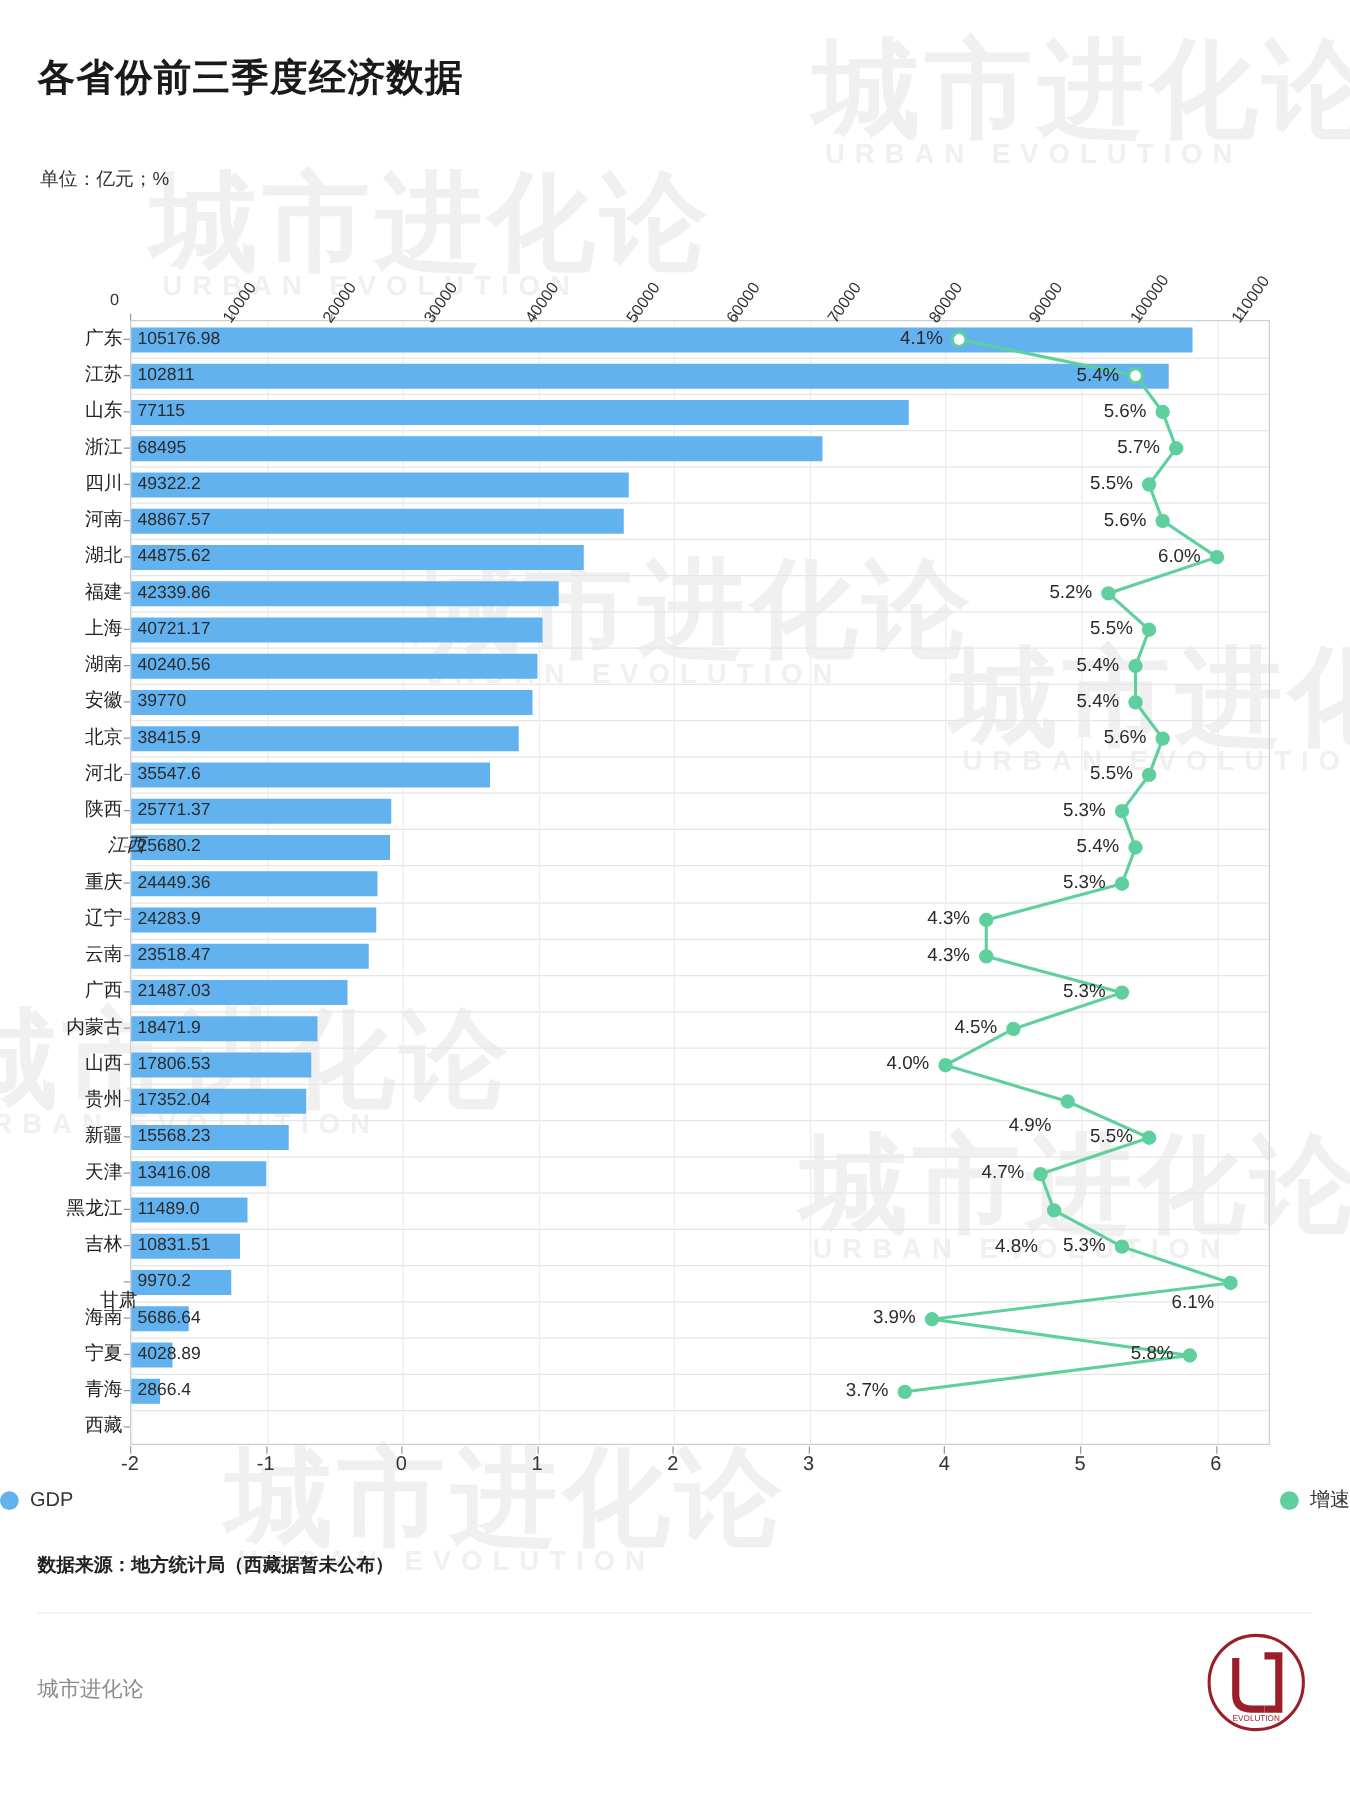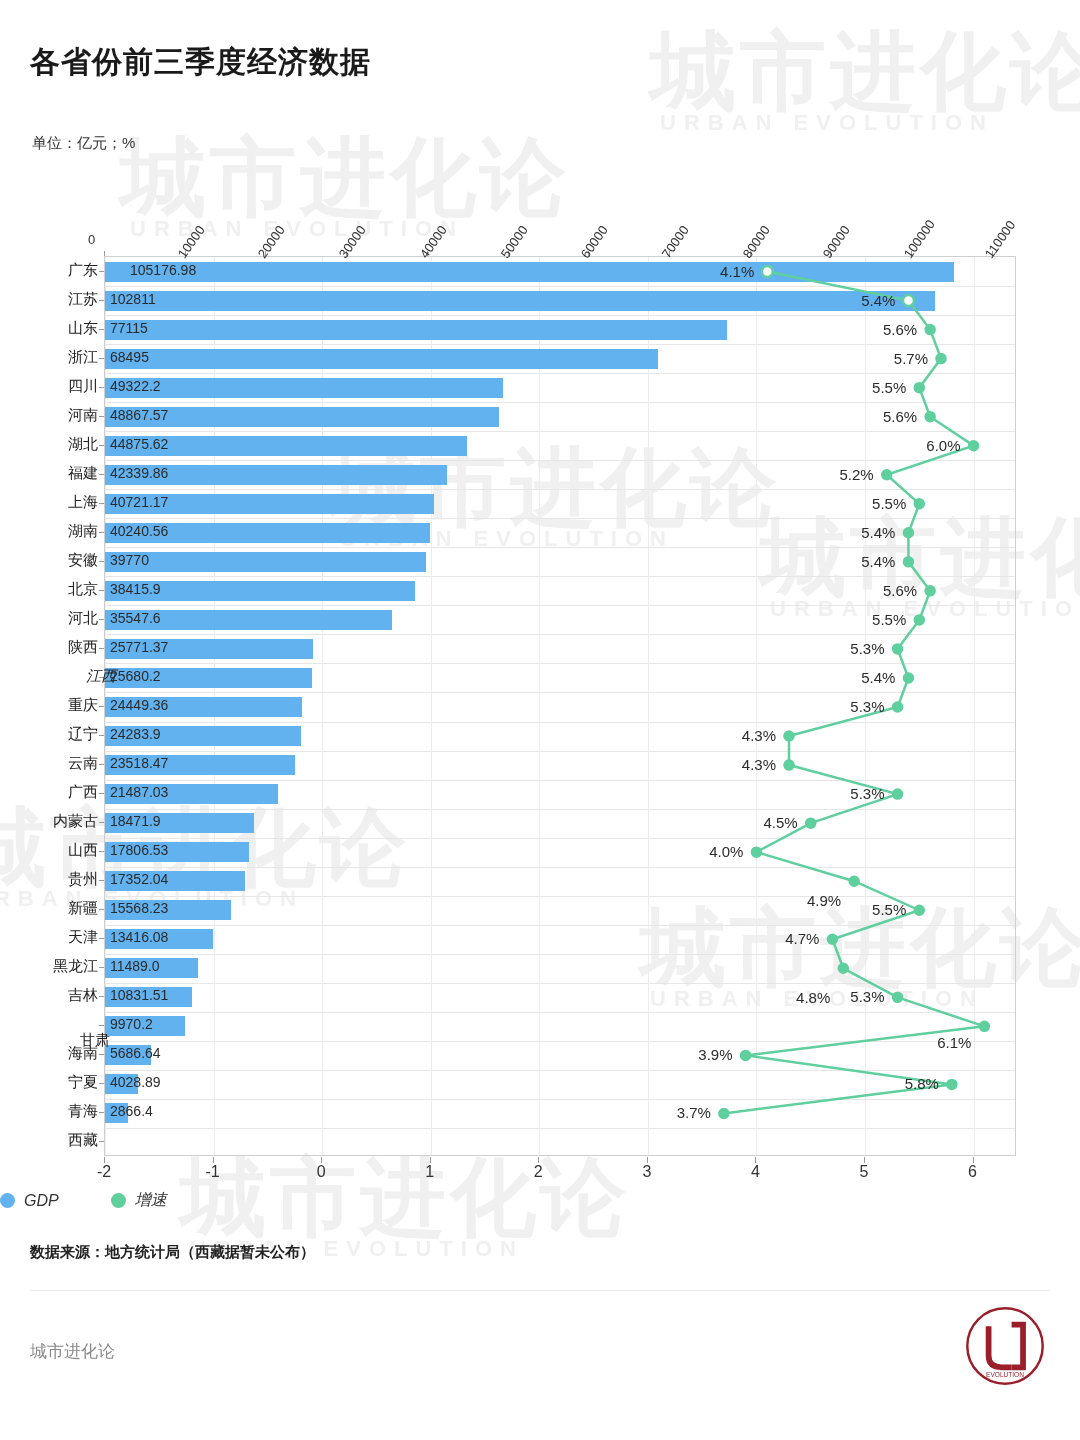--- a/index.html
+++ b/index.html
@@ -145,25 +145,24 @@
     z-index: 4;
     transform: translate(-100%, -50%);
   }
 
   
   #legend {
     position: absolute;
     left: 0; right: 0;
     top: 1190px;
     display: flex;
-    justify-content: flex-start;
+    justify-content: space-between;
     align-items: center;
     gap: 52px;
     z-index: 5;
-    font-style: italic;
   }
   .lgitem { display: flex; align-items: center; gap: 9px; }
   .lgdot { width: 15px; height: 15px; border-radius: 50%; }
   .lgtext { font-size: 16px; color: #333; }
 
   .source {
     position: absolute;
     left: 30px; top: 1243px;
     font-size: 15px;
     font-weight: bold;
@@ -377,21 +376,21 @@
     <div class="botticklline" style="left: 646.857px; top: 1157px;"></div>
     <div class="bottick" style="left: 646.857px; top: 1163px;">3</div>
     <div class="botticklline" style="left: 755.429px; top: 1157px;"></div>
     <div class="bottick" style="left: 755.429px; top: 1163px;">4</div>
     <div class="botticklline" style="left: 864px; top: 1157px;"></div>
     <div class="bottick" style="left: 864px; top: 1163px;">5</div>
     <div class="botticklline" style="left: 972.571px; top: 1157px;"></div>
     <div class="bottick" style="left: 972.571px; top: 1163px;">6</div>
     <div class="catlabel" style="width: 90px; left: 8px; top: 260.516px;">广东</div>
     <div class="tickmark" style="left: 99px; top: 270.516px;"></div>
-    <div class="barlabel" style="left: 110px; top: 261.516px; margin-left: 20px;">105176.98</div>
+    <div class="barlabel" style="left: 110px; top: 261.516px;">105176.98</div>
     <div class="catlabel" style="width: 90px; left: 8px; top: 289.548px;">江苏</div>
     <div class="tickmark" style="left: 99px; top: 299.548px;"></div>
     <div class="barlabel" style="left: 110px; top: 290.548px;">102811</div>
     <div class="catlabel" style="width: 90px; left: 8px; top: 318.581px;">山东</div>
     <div class="tickmark" style="left: 99px; top: 328.581px;"></div>
     <div class="barlabel" style="left: 110px; top: 319.581px;">77115</div>
     <div class="catlabel" style="width: 90px; left: 8px; top: 347.613px;">浙江</div>
     <div class="tickmark" style="left: 99px; top: 357.613px;"></div>
     <div class="barlabel" style="left: 110px; top: 348.613px;">68495</div>
     <div class="catlabel" style="width: 90px; left: 8px; top: 376.645px;">四川</div>

